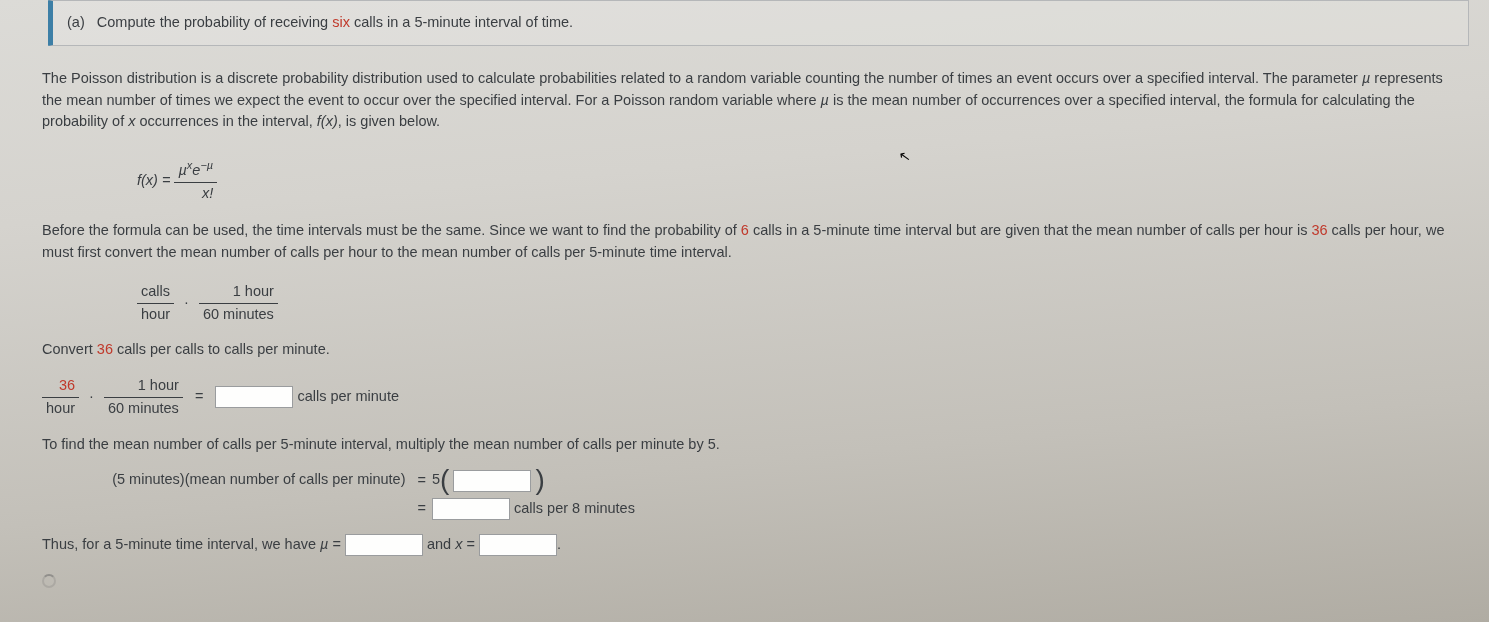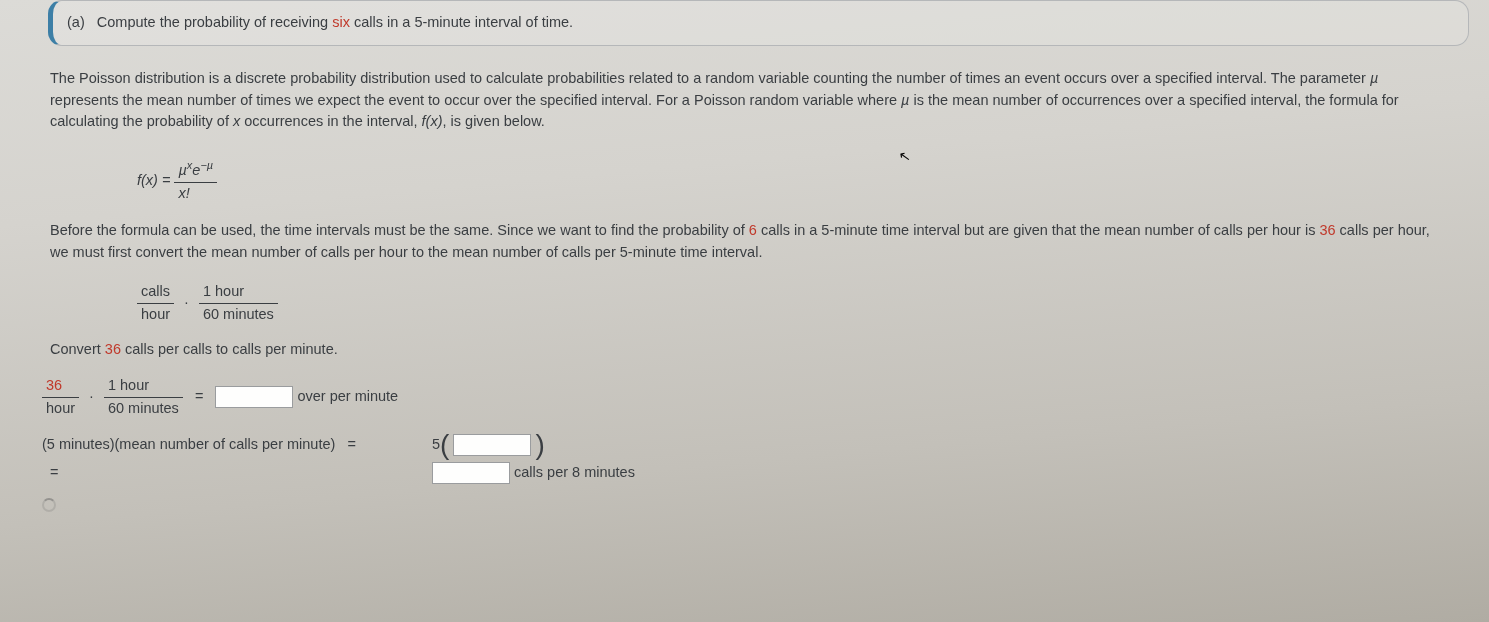--- a/index.html
+++ b/index.html
@@ -13,40 +13,40 @@
     width: 1489px;
     padding: 0;
     line-height: 1.5;
   }
   .outer {
     padding: 0 18px 18px 18px;
   }
   .question-header {
     border: 1px solid #b5b7b9;
     border-left: 5px solid #3d7fa6;
-    border-radius: 14px;
+    border-radius: 1px;
     background: rgba(255,255,255,0.15);
     padding: 11px 14px;
     margin-bottom: 22px;
     margin-left: 30px;
     margin-right: 2px;
   }
   .content {
     padding: 0 24px;
   }
   .part-label { font-weight: normal; }
   .highlight { color: #c0392b; }
   .italic { font-style: italic; }
   .formula-indent { margin-left: 95px; margin-top: 24px; margin-bottom: 16px; }
   .formula-indent2 { margin-left: 95px; margin-top: 17px; margin-bottom: 12px; }
-  .para { margin: 14px 8px; }
+  .para { margin: 14px 0; }
   .frac {
     display: inline-block;
     vertical-align: middle;
-    text-align: left;
+    text-align: right;
   }
   .frac .num { display: block; padding: 0 4px; border-bottom: 1px solid #3a3e42; }
   .frac .den { display: block; padding: 0 4px; }
   .mid { vertical-align: middle; }
   .dot { display:inline-block; vertical-align: middle; margin: 0 6px; }
   .eq { display:inline-block; vertical-align: middle; margin: 0 8px; }
   input.blank {
     border: 1px solid #9a9c9e;
     background: #fefefd;
     height: 22px;
@@ -57,21 +57,21 @@
   }
   .poisson-fx .sup { font-size: 11px; vertical-align: super; }
   .big-paren {
     font-size: 28px;
     vertical-align: middle;
     font-weight: 300;
     line-height: 0;
   }
   .align-block { margin-left: 0; }
   .row { display: flex; align-items: center; margin: 6px 0; }
-  .lhs { min-width: 390px; padding-right: 6px;}
+  .lhs { min-width: 390px; text-align: right; padding-right: 6px;}
   .rhs { text-align: left; }
   .loading-icon {
     display:inline-block;
     width:14px;height:14px;
     border:2px solid rgba(100,100,100,0.2);
     border-top-color: rgba(100,100,100,0.5);
     border-radius:50%;
     vertical-align:middle;
   }
   .cursor-ptr {
@@ -133,23 +133,24 @@
         <span class="num highlight">36</span>
         <span class="den">hour</span>
       </span>
       <span class="dot">·</span>
       <span class="frac">
         <span class="num">1 hour</span>
         <span class="den">60 minutes</span>
       </span>
       <span class="eq">=</span>
       <input class="blank" style="">
-      <span class="mid"> over per minute</span>
+      <span class="mid"> calls per minute</span>
     </div>
 
+    <div class="para">To find the mean number of calls per 5-minute interval, multiply the mean number of calls per minute by 5.</div>
 
     <div class="align-block">
       <div class="row">
         <div class="lhs">
           <span>(5 minutes)(mean number of calls per minute)</span>
           <span class="eq" style="margin-right:0;">=</span>
         </div>
         <div class="rhs">
           <span class="mid">5</span><span class="big-paren">(</span>
           <input class="blank" style="">
@@ -160,20 +161,23 @@
         <div class="lhs">
           <span class="eq" style="margin-right:0;">=</span>
         </div>
         <div class="rhs">
           <input class="blank" style="">
           <span class="mid"> calls per 8 minutes</span>
         </div>
       </div>
     </div>
 
+    <div class="para">
+      <span>Thus, for a 5-minute time interval, we have </span><span class="italic">µ</span><span> = </span><input class="blank" style=""><span> and </span><span class="italic">x</span><span> = </span><input class="blank" style=""><span>.</span>
+    </div>
 
     <div style="margin-top:10px;">
       <span class="loading-icon"></span>
     </div>
 
   </div>
 </div>
 
 <span class="cursor-ptr">↖</span>
 

